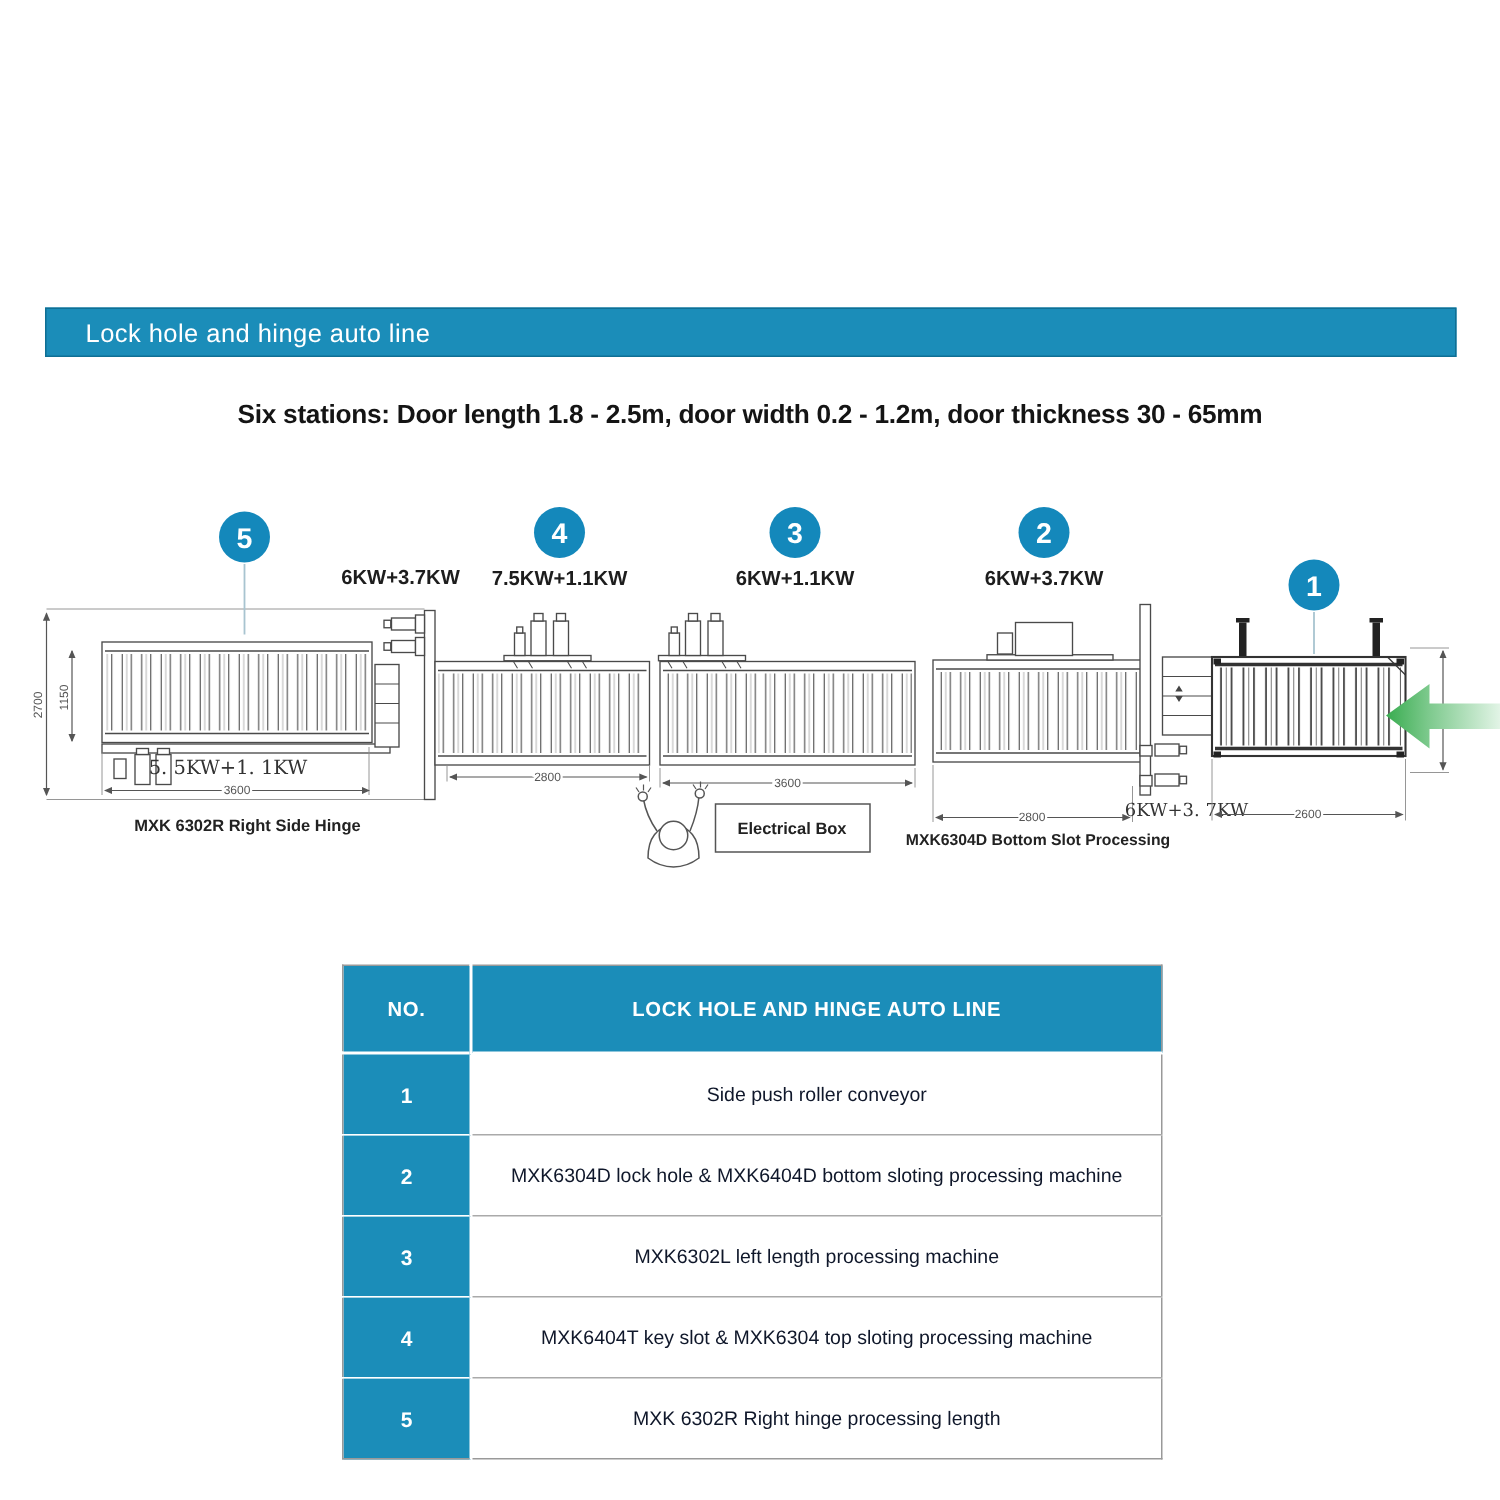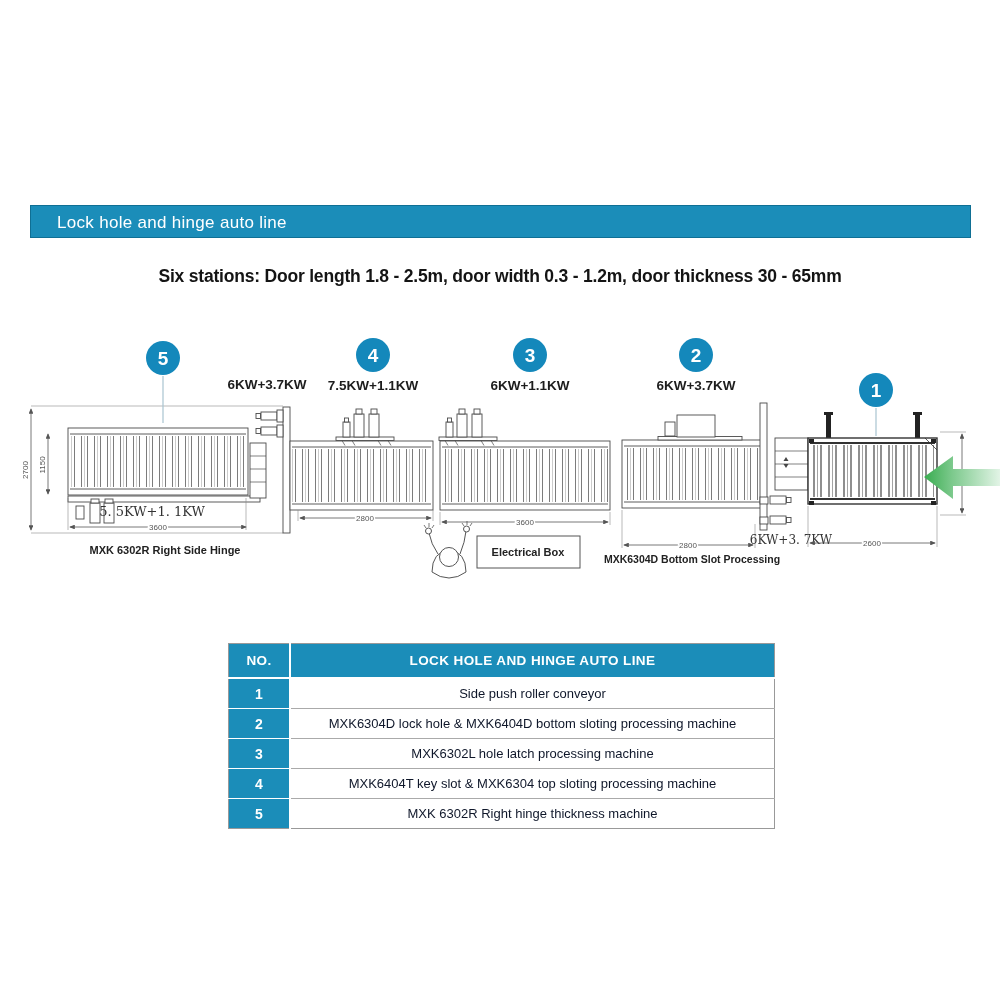--- a/index.html
+++ b/index.html
@@ -10,37 +10,37 @@
   .subtitle{position:absolute;left:0;top:266px;width:1000px;text-align:center;font-size:17.5px;
     font-weight:bold;color:#141414;letter-spacing:-0.2px;}
   svg text{font-family:"Liberation Sans",sans-serif;}
   .dimtxt{font-size:8px;fill:#555;paint-order:stroke;stroke:#fff;stroke-width:3px;text-anchor:middle;}
   .powertxt{font-size:13.5px;font-weight:bold;fill:#1d1d1d;text-anchor:middle;}
   .captiontxt{font-size:11px;font-weight:bold;fill:#222;text-anchor:middle;}
   .cadtxt{font-family:"DejaVu Serif",serif;font-size:13px;fill:#333;text-anchor:middle;}
   .circnum{font-size:19px;font-weight:bold;fill:#fff;text-anchor:middle;}
   table.tbl{position:absolute;left:228px;top:643px;width:547px;border-collapse:collapse;
     border:1.5px solid #999;}
-  .tbl th,.tbl td{padding:4px;}
+  .tbl th,.tbl td{padding:16px;}
   .tbl thead th{background:var(--accent,#1b8db9);color:#fff;font-size:13.5px;height:25px;
     letter-spacing:.4px;text-align:center;}
   .tbl th.no-col{width:52px;border-right:2.5px solid #fff;}
   .tbl td.no-cell{background:var(--accent,#1b8db9);color:#fff;font-weight:bold;font-size:14px;
     text-align:center;border-right:2.5px solid #fff;border-top:1.5px solid #fff;height:21px;}
   .tbl td.desc-cell{border-top:1px solid #aaa;text-align:center;font-size:13px;color:#0f172a;height:21px;}
   .tbl tbody tr:first-child td{border-top:2px solid #fff;}
 </style>
 </head>
 <body>
 
 <div class="header-bar">
   <span>Lock hole and hinge auto line</span>
 </div>
 
-<div class="subtitle">Six stations: Door length 1.8 - 2.5m, door width 0.3 - 1.2m, door thickness 30 - 65mm</div>
+<div class="subtitle">Six stations: Door length 1.8 - 2.5m, door width 0.2 - 1.2m, door thickness 30 - 65mm</div>
 
 <svg viewBox="0 0 1000 290" style="position:absolute;left:0;top:320px;width:1000px;height:290px;">
   <defs>
     <pattern id="rollers" width="13" height="300" patternUnits="userSpaceOnUse">
       <path d="M3.5,0 V300 M9.5,0 V300" stroke="#5a5a5a" stroke-width="0.8" fill="none"></path>
       <path d="M6.5,0 V300" stroke="#999" stroke-width="0.5"></path>
     </pattern>
     <pattern id="rollers2" width="15" height="300" patternUnits="userSpaceOnUse">
       <path d="M4,0 V300 M11,0 V300" stroke="#333" stroke-width="1.1" fill="none"></path>
       <path d="M7.5,0 V300" stroke="#666" stroke-width="0.6"></path>
@@ -224,24 +224,24 @@
     <tr>
       <td class="no-cell">1</td>
       <td class="desc-cell">Side push roller conveyor</td>
     </tr>
     <tr>
       <td class="no-cell">2</td>
       <td class="desc-cell">MXK6304D lock hole &amp; MXK6404D bottom sloting processing machine</td>
     </tr>
     <tr>
       <td class="no-cell">3</td>
-      <td class="desc-cell">MXK6302L hole latch processing machine</td>
+      <td class="desc-cell">MXK6302L left length processing machine</td>
     </tr>
     <tr>
       <td class="no-cell">4</td>
       <td class="desc-cell">MXK6404T key slot &amp; MXK6304 top sloting processing machine</td>
     </tr>
     <tr>
       <td class="no-cell">5</td>
-      <td class="desc-cell">MXK 6302R Right hinge thickness machine</td>
+      <td class="desc-cell">MXK 6302R Right hinge processing length</td>
     </tr>
   </tbody>
 </table>
 
 </body></html>

